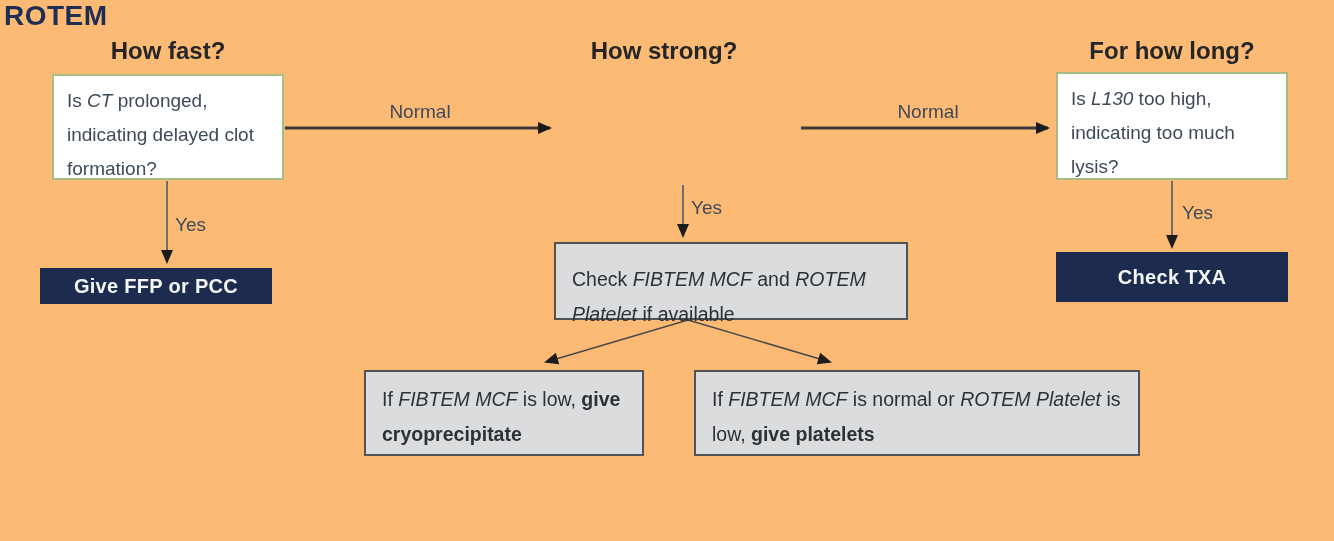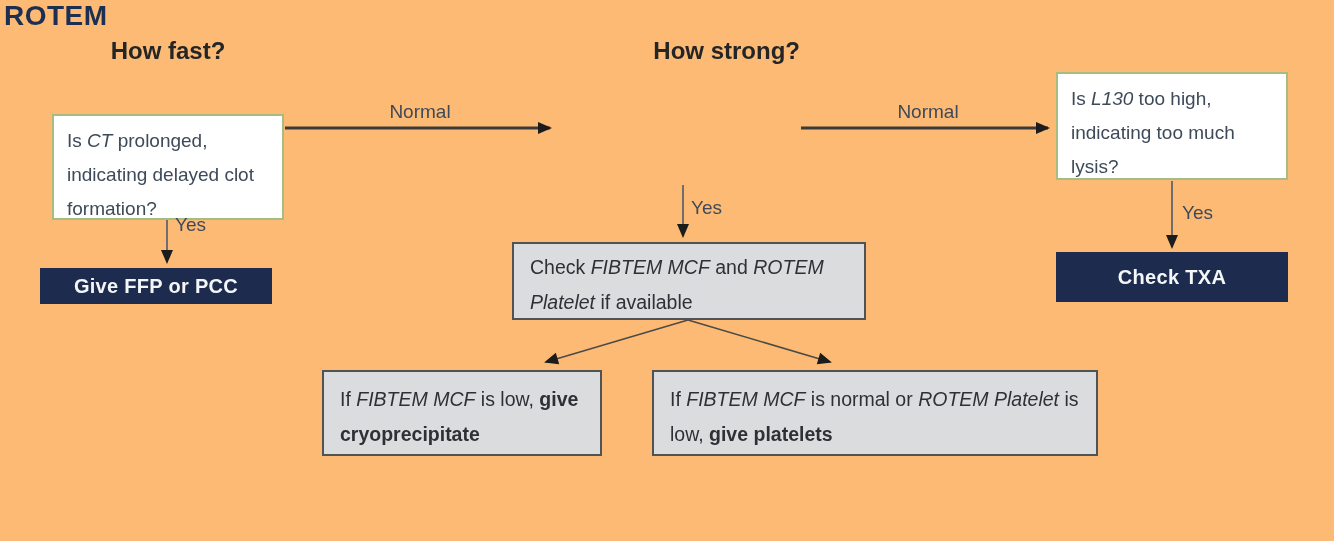--- a/index.html
+++ b/index.html
@@ -17,55 +17,56 @@
   .q-box{
     background:#ffffff;border:2px solid #a5bd82;color:#3e4a59;
     font-size:19px;line-height:34px;padding:8px 13px;
   }
   .navy-box{
     background:#1d2c4e;color:#f4f6f8;font-weight:700;font-size:20px;
     display:flex;align-items:center;justify-content:center;letter-spacing:.3px;
   }
   .gray-box{
     background:#dbdcdd;border:2px solid #505356;color:#2d3136;
-    font-size:19.5px;line-height:35px;padding:6px 16px;
+    font-size:19.5px;line-height:35px;padding:18px 16px;margin-left:42px;
   }
   .edge-label{
     font-size:19px;color:#3e4a59;text-align:center;
   }
   .it{font-style:italic;}
   .bd{font-weight:700;}
   svg.overlay{position:absolute;left:0;top:0;pointer-events:none;}
 </style>
 </head>
 <body>
 
 <div id="canvas">
 
   <div class="abs title">ROTEM</div>
 
   <div class="abs col-header" style="left:52px;width:232px;">How fast?</div>
-  <div class="abs col-header" style="left:560px;width:240px;text-align:right;">How strong?</div>
+  <div class="abs col-header" style="left:544px;width:240px;">How strong?</div>
+  <div class="abs col-header" style="left:1056px;width:232px;">For how long?</div>
 
   <svg class="overlay" width="1334" height="541" viewBox="0 0 1334 541">
     <defs>
       <marker id="ah" markerUnits="userSpaceOnUse" markerWidth="16" markerHeight="14" refX="13" refY="7" orient="auto">
         <path d="M1,1 L15,7 L1,13 z" fill="#1c1c1c"></path>
       </marker>
     </defs>
     <line x1="285" y1="128" x2="550" y2="128" stroke="#3a3a3a" stroke-width="3" marker-end="url(#ah)"></line>
     <line x1="801" y1="128" x2="1048" y2="128" stroke="#3a3a3a" stroke-width="3" marker-end="url(#ah)"></line>
     <line x1="167" y1="181" x2="167" y2="262" stroke="#6e6e6e" stroke-width="2" marker-end="url(#ah)"></line>
     <line x1="683" y1="185" x2="683" y2="236" stroke="#6e6e6e" stroke-width="2" marker-end="url(#ah)"></line>
     <line x1="1172" y1="181" x2="1172" y2="247" stroke="#6e6e6e" stroke-width="2" marker-end="url(#ah)"></line>
     <line x1="688" y1="320" x2="546" y2="362" stroke="#4a4a4a" stroke-width="1.5" marker-end="url(#ah)"></line>
     <line x1="688" y1="320" x2="830" y2="362" stroke="#4a4a4a" stroke-width="1.5" marker-end="url(#ah)"></line>
   </svg>
 
-  <div class="abs q-box" style="left:52px;top:74px;width:232px;height:106px;margin-top:40px;"><span>Is </span><span class="it">CT</span><span> prolonged, indicating delayed clot formation?</span></div>
+  <div class="abs q-box" style="left:52px;top:74px;width:232px;height:106px;"><span>Is </span><span class="it">CT</span><span> prolonged, indicating delayed clot formation?</span></div>
   <div class="abs q-box" style="left:1056px;top:72px;width:232px;height:108px;"><span>Is </span><span class="it">L130</span><span> too high, indicating too much lysis?</span></div>
 
   <div class="abs edge-label" style="left:370px;top:101px;width:100px;">Normal</div>
   <div class="abs edge-label" style="left:878px;top:101px;width:100px;">Normal</div>
   <div class="abs edge-label" style="left:175px;top:214px;">Yes</div>
   <div class="abs edge-label" style="left:691px;top:197px;">Yes</div>
   <div class="abs edge-label" style="left:1182px;top:202px;">Yes</div>
 
   <div class="abs navy-box" style="left:40px;top:268px;width:232px;height:36px;">Give FFP or PCC</div>
   <div class="abs navy-box" style="left:1056px;top:252px;width:232px;height:50px;">Check TXA</div>

